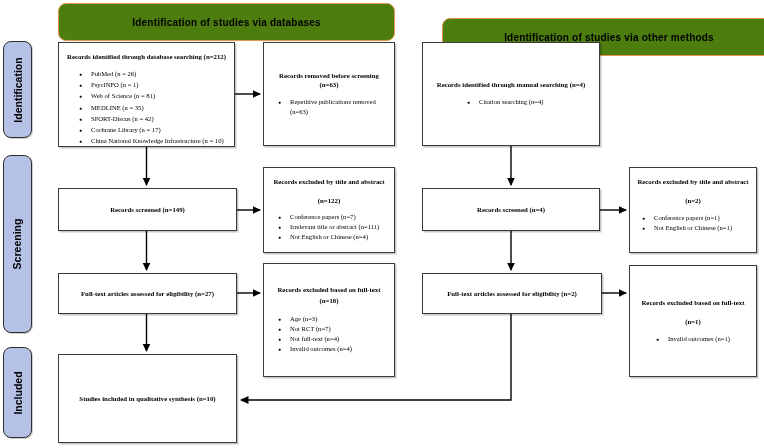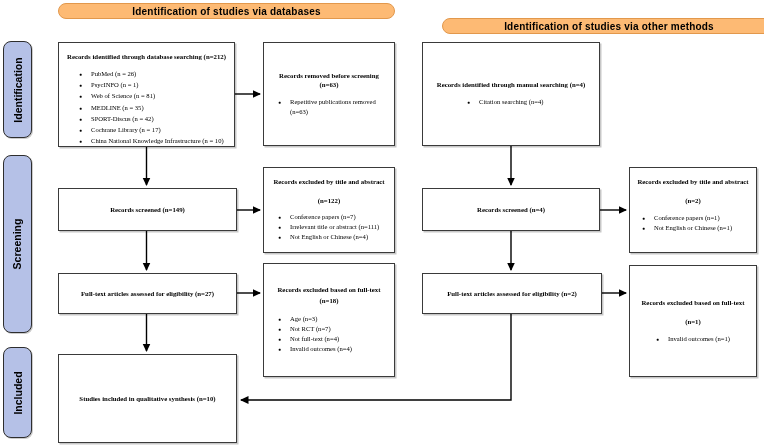--- a/index.html
+++ b/index.html
@@ -4,21 +4,21 @@
 <style>
   html,body{margin:0;padding:0;background:#ffffff;}
   .canvas{
     position:relative;width:764px;height:448px;background:#ffffff;overflow:hidden;
     font-family:"Liberation Serif",serif;color:#000;
   }
   svg.arrows{position:absolute;left:0;top:0;pointer-events:none;}
 
   
   .banner{
-    position:absolute;height:16px;border:1.5px solid #E2984C;background:#fdba74;
+    position:absolute;height:38px;border:1.5px solid #E2984C;background:#4d7c0f;
     border-radius:8px;display:flex;align-items:center;justify-content:center;
     font-family:"Liberation Sans",sans-serif;font-weight:bold;font-size:10px;
     box-sizing:border-box;letter-spacing:.2px;
   }
   .banner-db{left:58px;top:3px;width:337px;}
   .banner-om{left:422px;top:18px;width:334px;margin-left:20px;}
 
   
   .stage{
     position:absolute;left:3px;width:29px;background:#B5C1E7;border:1.8px solid #2E2E2E;

